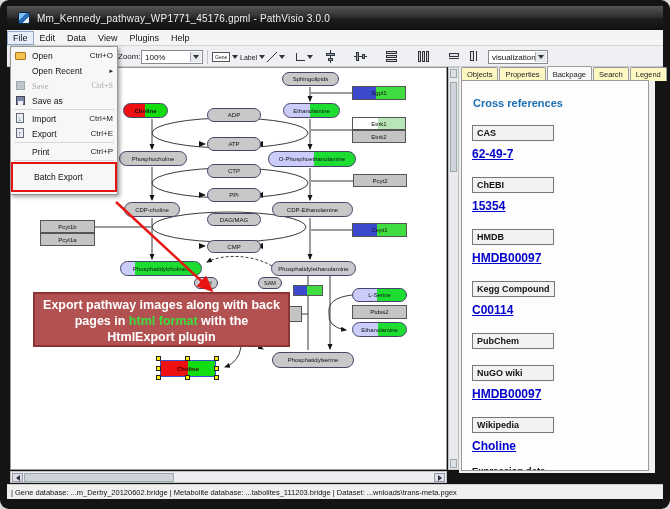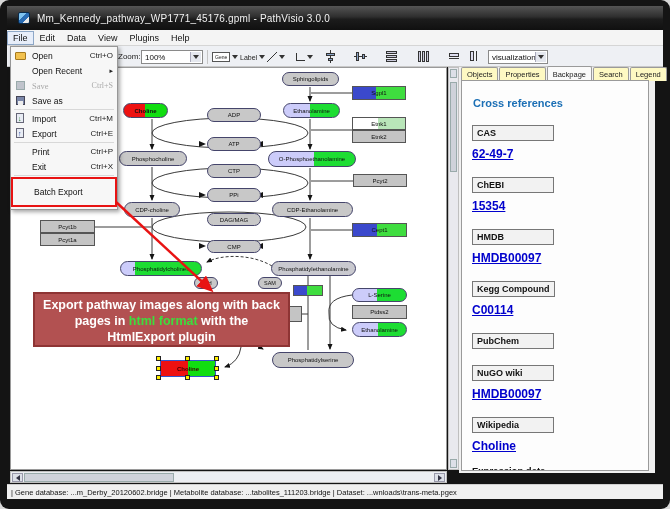--- a/index.html
+++ b/index.html
@@ -361,25 +361,20 @@
         </span>
       <span class="lbl">Export</span>
         <span class="sc">Ctrl+E</span>
     </div>
     <div class="msep"></div>
     <div class="mi">
       <span class="ic"></span>
       <span class="lbl">Print</span>
         <span class="sc">Ctrl+P</span>
     </div>
-    <div class="mi">
-      <span class="ic"></span>
-      <span class="lbl">Exit</span>
-        <span class="sc">Ctrl+X</span>
-    </div>
     <div class="msep"></div>
     <div class="hl-box">
       <div class="mi">
         <span class="ic"></span>
         <span class="lbl">Batch Export</span>
       </div>
     </div>
   </div>
 
   <svg id="annot" class="overlay">

